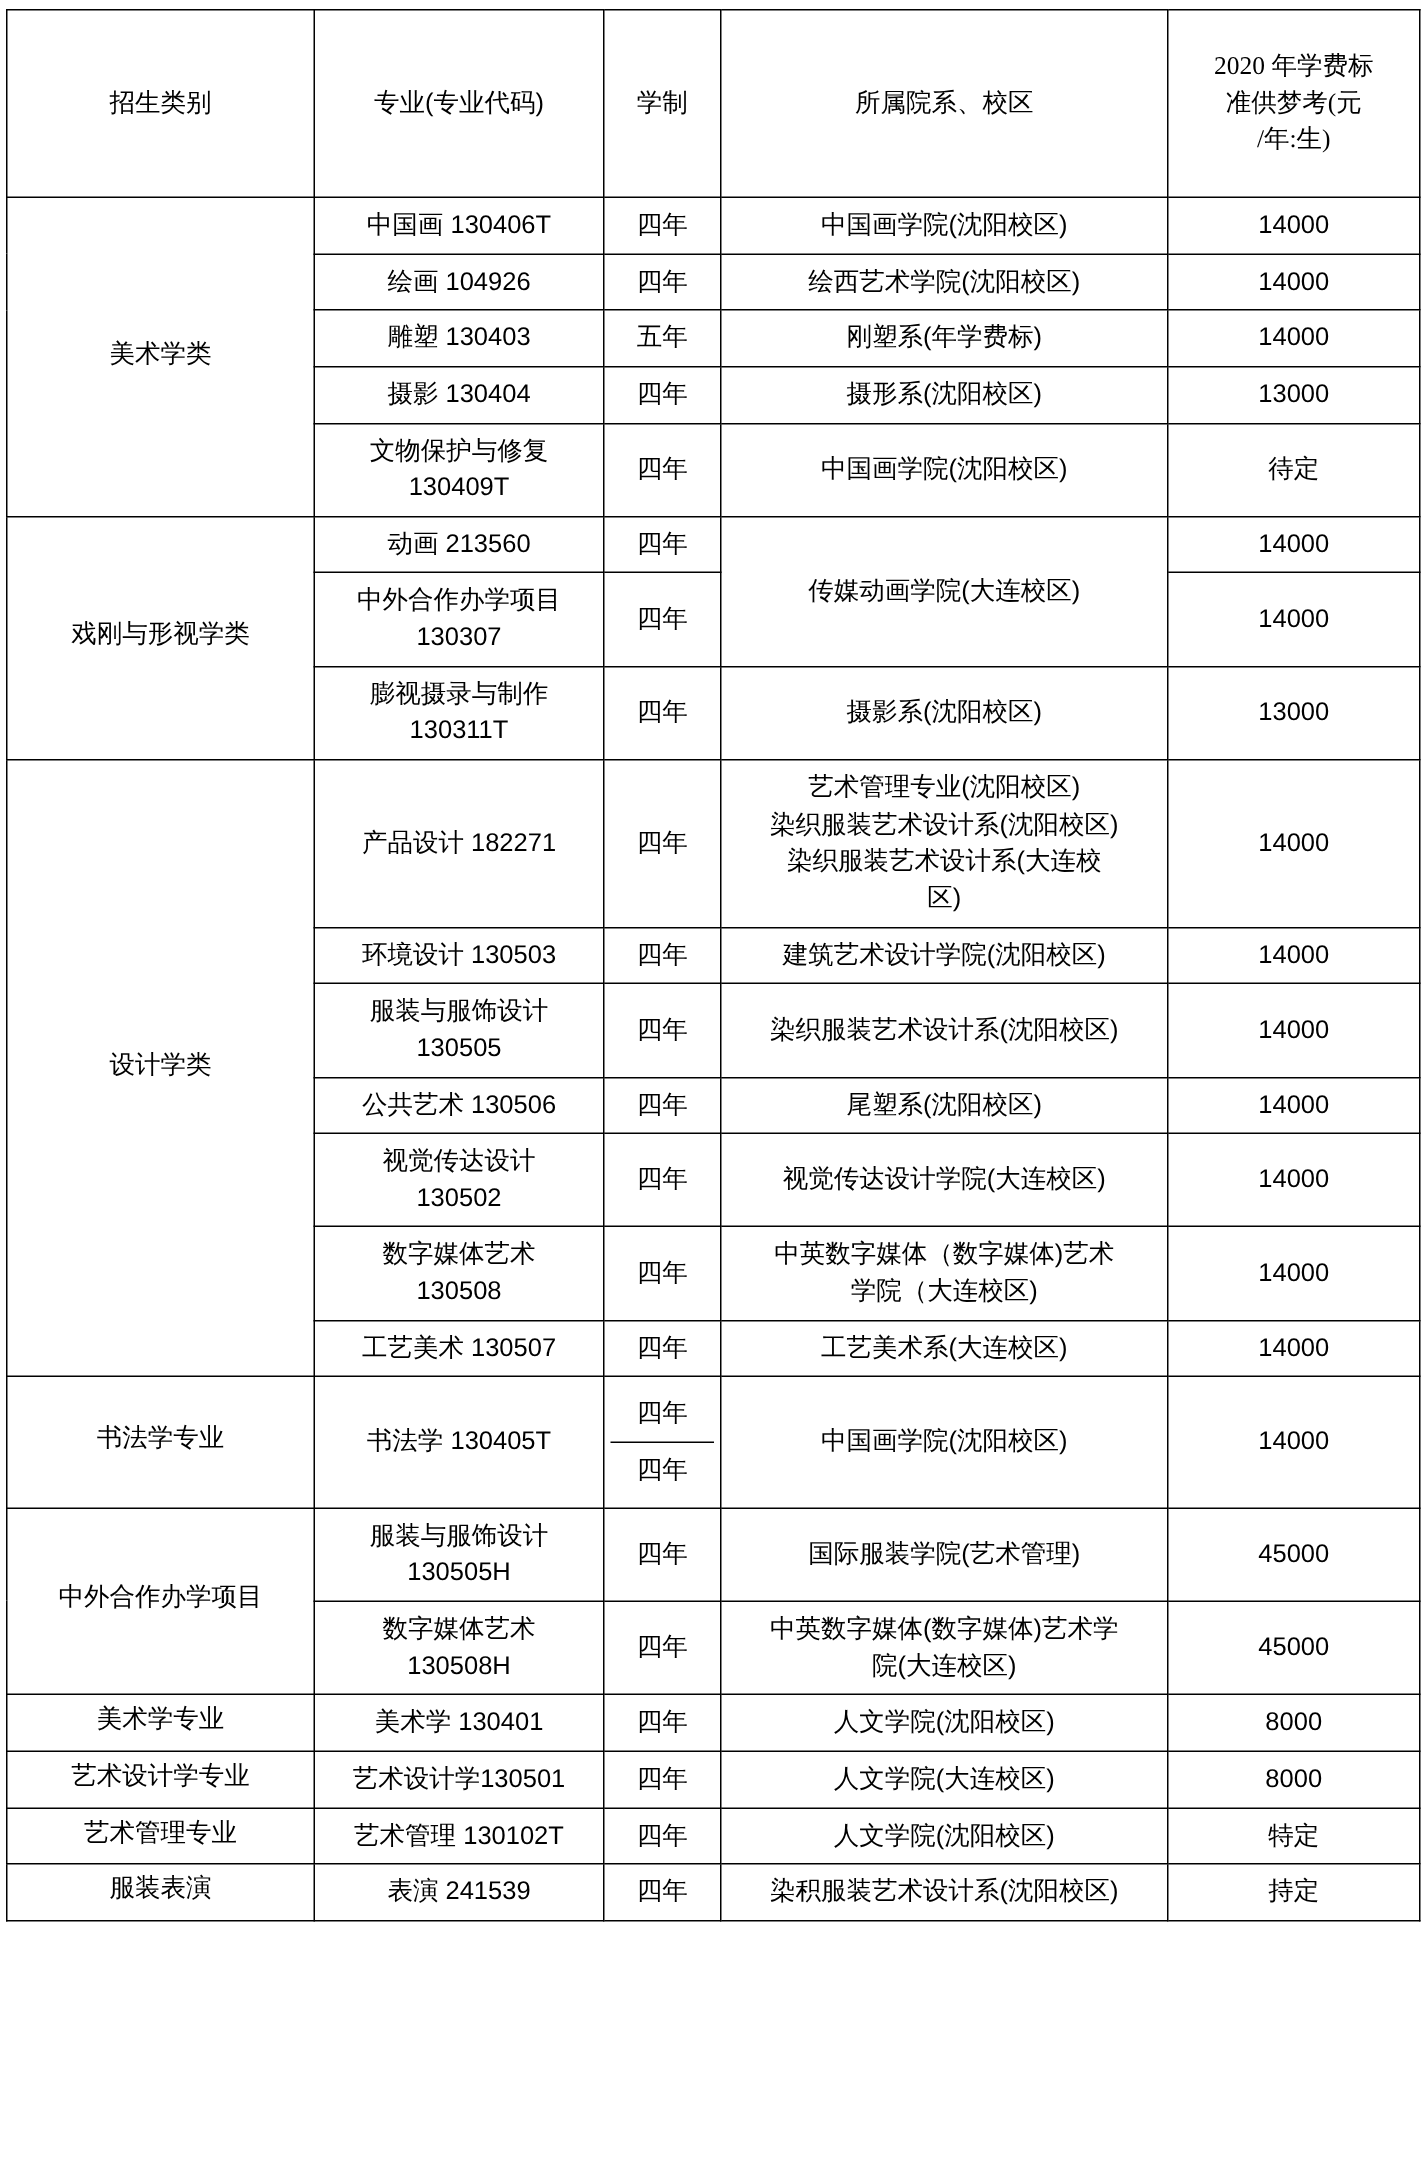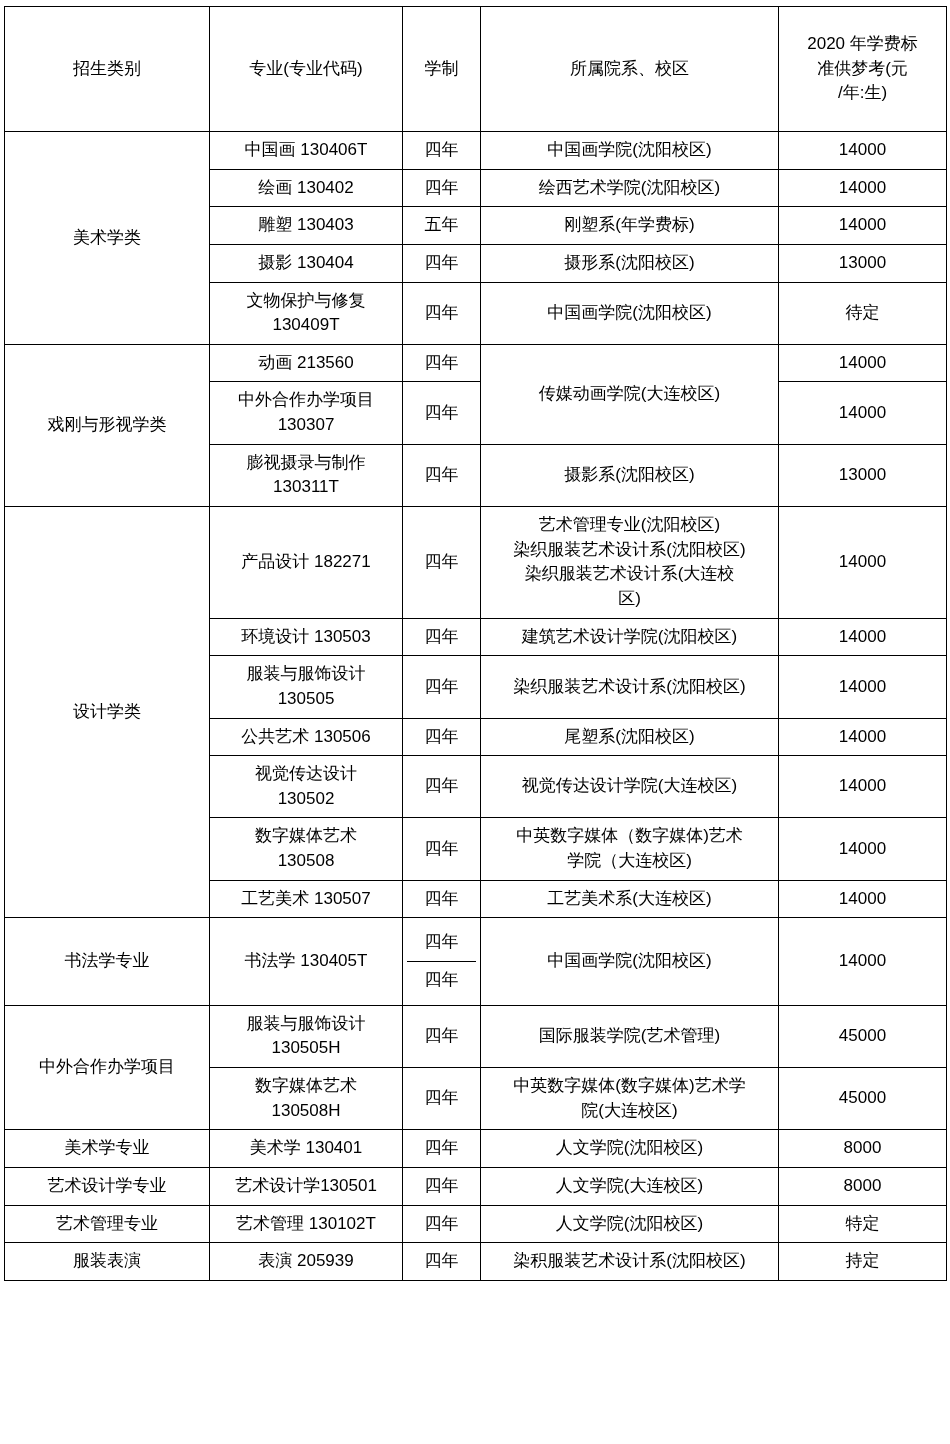--- a/index.html
+++ b/index.html
@@ -40,23 +40,25 @@
   col.c-dept   { width: 298px; }
   col.c-fee    { width: 168px; }
 
   thead td {
     height: 112px;
     font-size: 17px;
   }
   td.head-fee {
     line-height: 1.6;
     padding: 4px 6px;
+    font-family: Liberation Serif, serif;
   }
   td.cat {
     font-size: 17px;
+    font-family: Liberation Mono, monospace;
   }
   .cell-multiline {
     display: block;
   }
   td.years-split {
     padding: 0;
   }
   td.years-split .half {
     display: block;
     line-height: 1.45;
@@ -98,21 +100,21 @@
             <span class="cell-multiline">中国画 130406T</span>
           </td>
           <td>四年</td>
           <td>
             <span class="cell-multiline">中国画学院(沈阳校区)</span>
           </td>
           <td>14000</td>
         </tr>
         <tr>
           <td>
-            <span class="cell-multiline">绘画 130402</span>
+            <span class="cell-multiline">绘画 104926</span>
           </td>
           <td>四年</td>
           <td>
             <span class="cell-multiline">绘西艺术学院(沈阳校区)</span>
           </td>
           <td>14000</td>
         </tr>
         <tr>
           <td>
             <span class="cell-multiline">雕塑 130403</span>
@@ -319,21 +321,21 @@
           </td>
           <td>四年</td>
           <td>
             <span class="cell-multiline">人文学院(沈阳校区)</span>
           </td>
           <td>特定</td>
         </tr>
         <tr>
           <td class="cat" rowspan="1">服装表演</td>
           <td>
-            <span class="cell-multiline">表演 205939</span>
+            <span class="cell-multiline">表演 241539</span>
           </td>
           <td>四年</td>
           <td>
             <span class="cell-multiline">染积服装艺术设计系(沈阳校区)</span>
           </td>
           <td>持定</td>
         </tr>
       </tbody>
   </table>
 </div>

